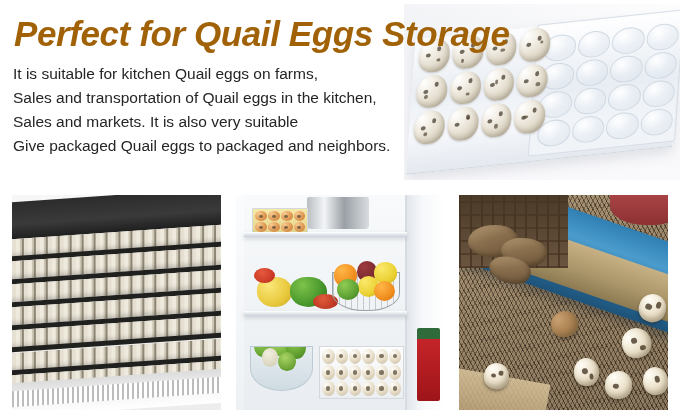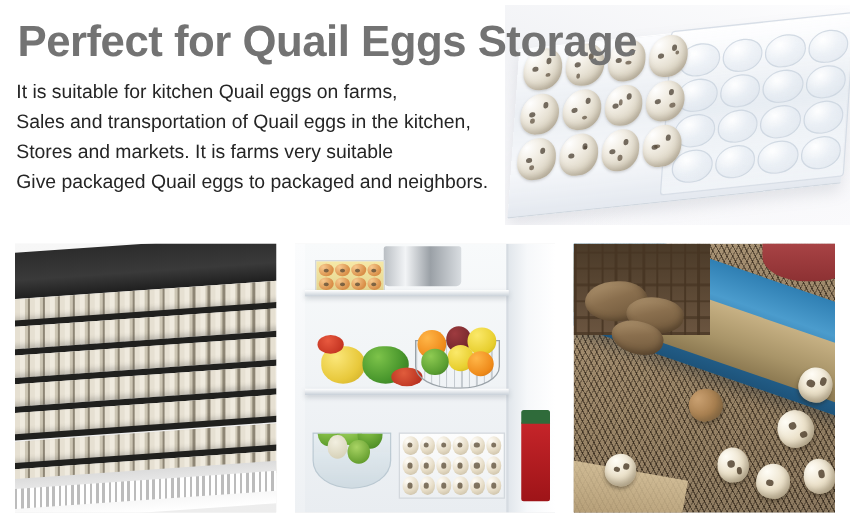--- a/index.html
+++ b/index.html
@@ -132,22 +132,23 @@
   
   .headline {
     position: absolute;
     left: 14px;
     top: 13px;
     width: 660px;
     font-size: 35px;
     font-weight: bold;
     letter-spacing: -0.4px;
     line-height: 42px;
-    color: #737373;
+    color: #a16207;
     white-space: nowrap;
+    font-style: italic;
   }
 
   
   .description {
     position: absolute;
     left: 13px;
     top: 62px;
     width: 470px;
   }
   .desc-line {
@@ -457,21 +458,21 @@
           <span class="speck" style="width:5px;height:3px;left:28%;top:44%"></span>
         </div>
     </div>
   </div>
 
   <div class="headline">Perfect for Quail Eggs Storage</div>
 
   <div class="description">
     <div class="desc-line">It is suitable for kitchen Quail eggs on farms,</div>
     <div class="desc-line">Sales and transportation of Quail eggs in the kitchen,</div>
-    <div class="desc-line">Stores and markets. It is farms very suitable</div>
+    <div class="desc-line">Sales and markets. It is also very suitable</div>
     <div class="desc-line">Give packaged Quail eggs to packaged and neighbors.</div>
   </div>
 
   <div class="photo-strip">
 
     <div class="photo">
       <div class="shelf-scene">
         <div class="shelf-top"></div>
         <div class="shelf-row" style="top:17%"></div>
         <div class="shelf-gap" style="top:25.2%"></div>

